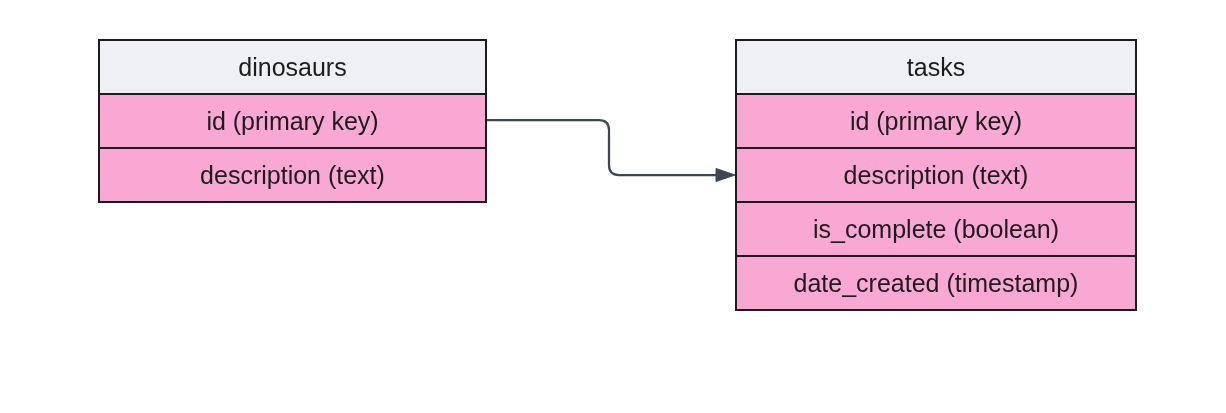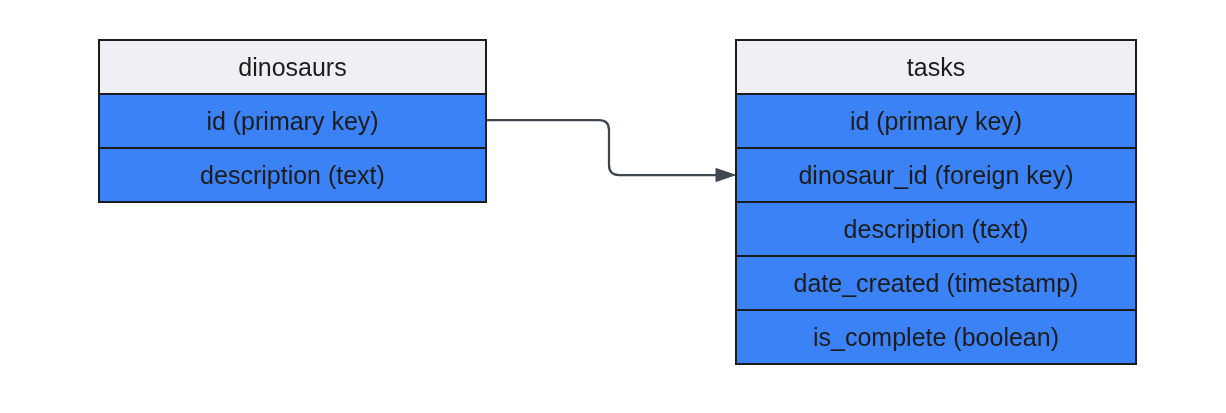--- a/index.html
+++ b/index.html
@@ -29,21 +29,21 @@
     align-items: center;
     justify-content: center;
     font-size: 25px;
     color: #1c1c1c;
     white-space: nowrap;
     overflow: hidden;
   }
   .db-table .trow {
     height: 52px;
     border-top: 2px solid #1c1c1c;
-    background: #3b82f6;
+    background: #f9a8d4;
     display: flex;
     align-items: center;
     justify-content: center;
     font-size: 25px;
     color: #1c1c1c;
     white-space: nowrap;
     overflow: hidden;
   }
   #tbl-dinosaurs { left: 90px;  top: 39px; width: 389px; }
   #tbl-tasks     { left: 727px; top: 39px; width: 402px; }
@@ -63,24 +63,23 @@
 
   <div class="db-table" id="tbl-dinosaurs">
     <div class="thead">dinosaurs</div>
     <div class="trow">id (primary key)</div>
     <div class="trow">description (text)</div>
   </div>
 
   <div class="db-table" id="tbl-tasks">
     <div class="thead">tasks</div>
     <div class="trow">id (primary key)</div>
-    <div class="trow">dinosaur_id (foreign key)</div>
     <div class="trow">description (text)</div>
+    <div class="trow">is_complete (boolean)</div>
     <div class="trow">date_created (timestamp)</div>
-    <div class="trow">is_complete (boolean)</div>
   </div>
 
   <svg class="connector-svg" viewBox="0 0 1226 413" xmlns="http://www.w3.org/2000/svg">
     <path d="M 479 120 L 591 120 Q 601 120 601 130 L 601 165 Q 601 175 611 175 L 708 175" fill="none" stroke="#3e4650" stroke-width="2.25" stroke-linejoin="round"></path>
     <polygon points="708,168.5 727,175 708,181.5" fill="#3e4650" stroke="#3e4650" stroke-width="1"></polygon>
   </svg>
 
 </div>
 
 </body></html>

